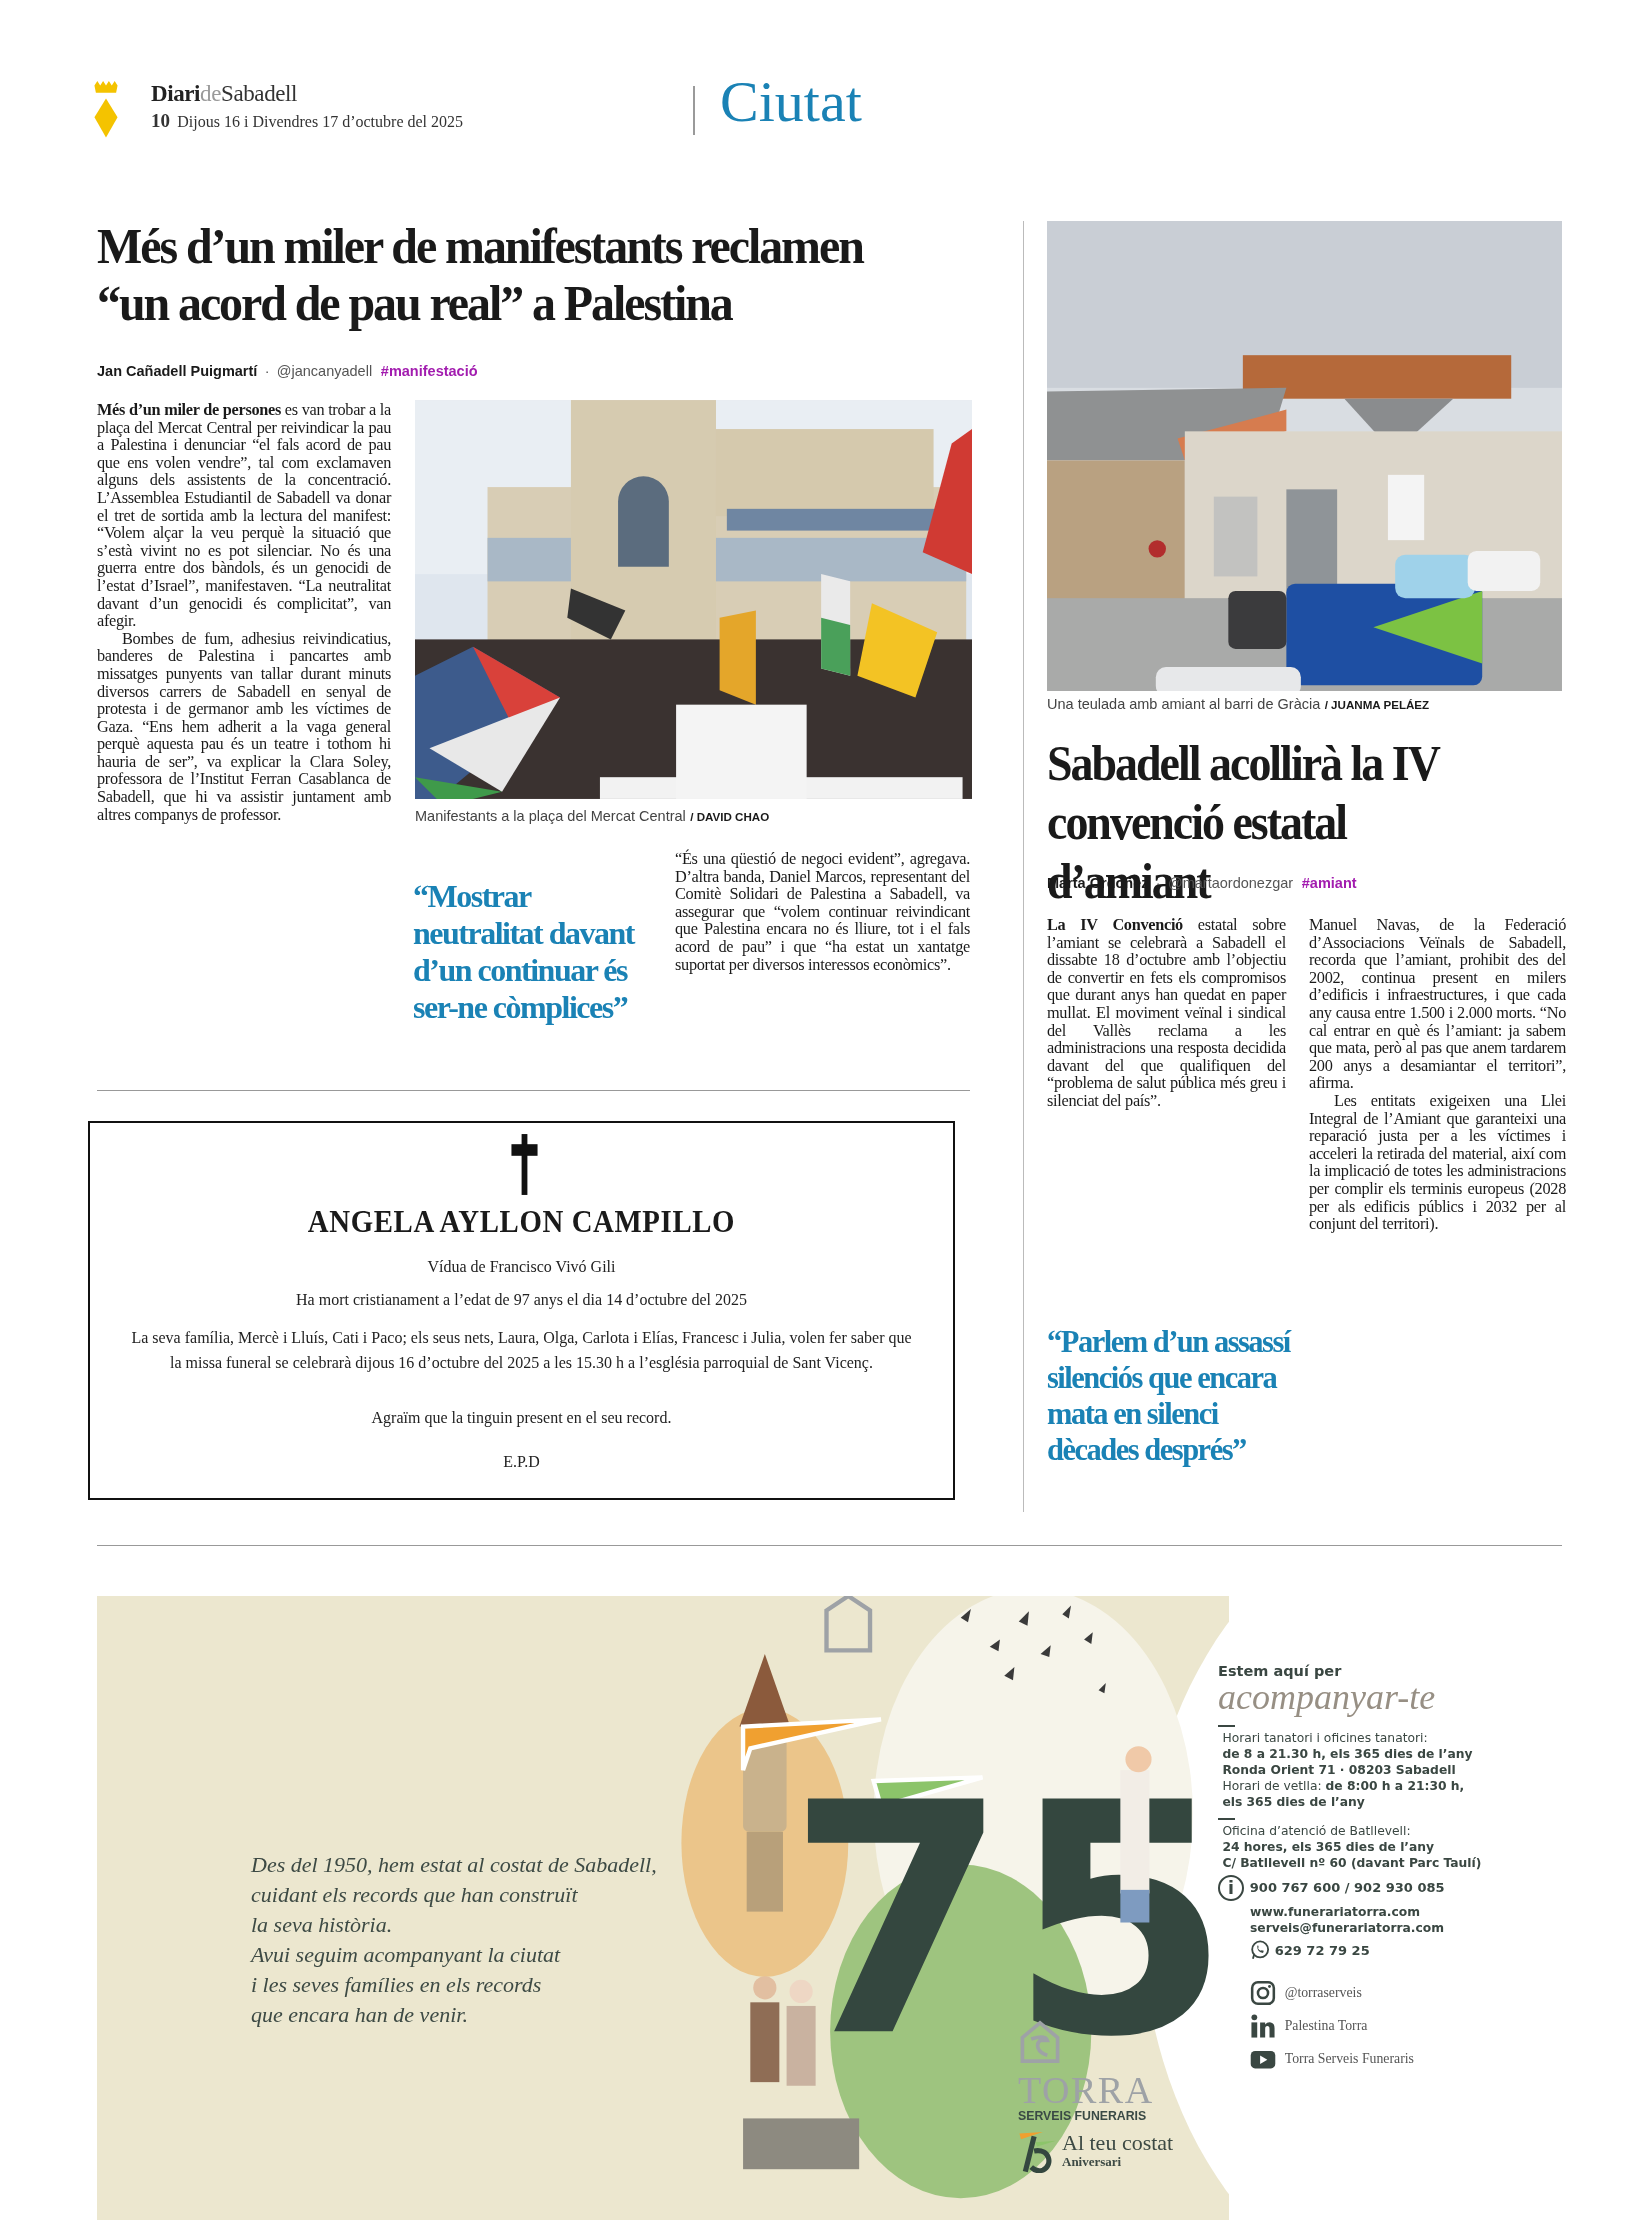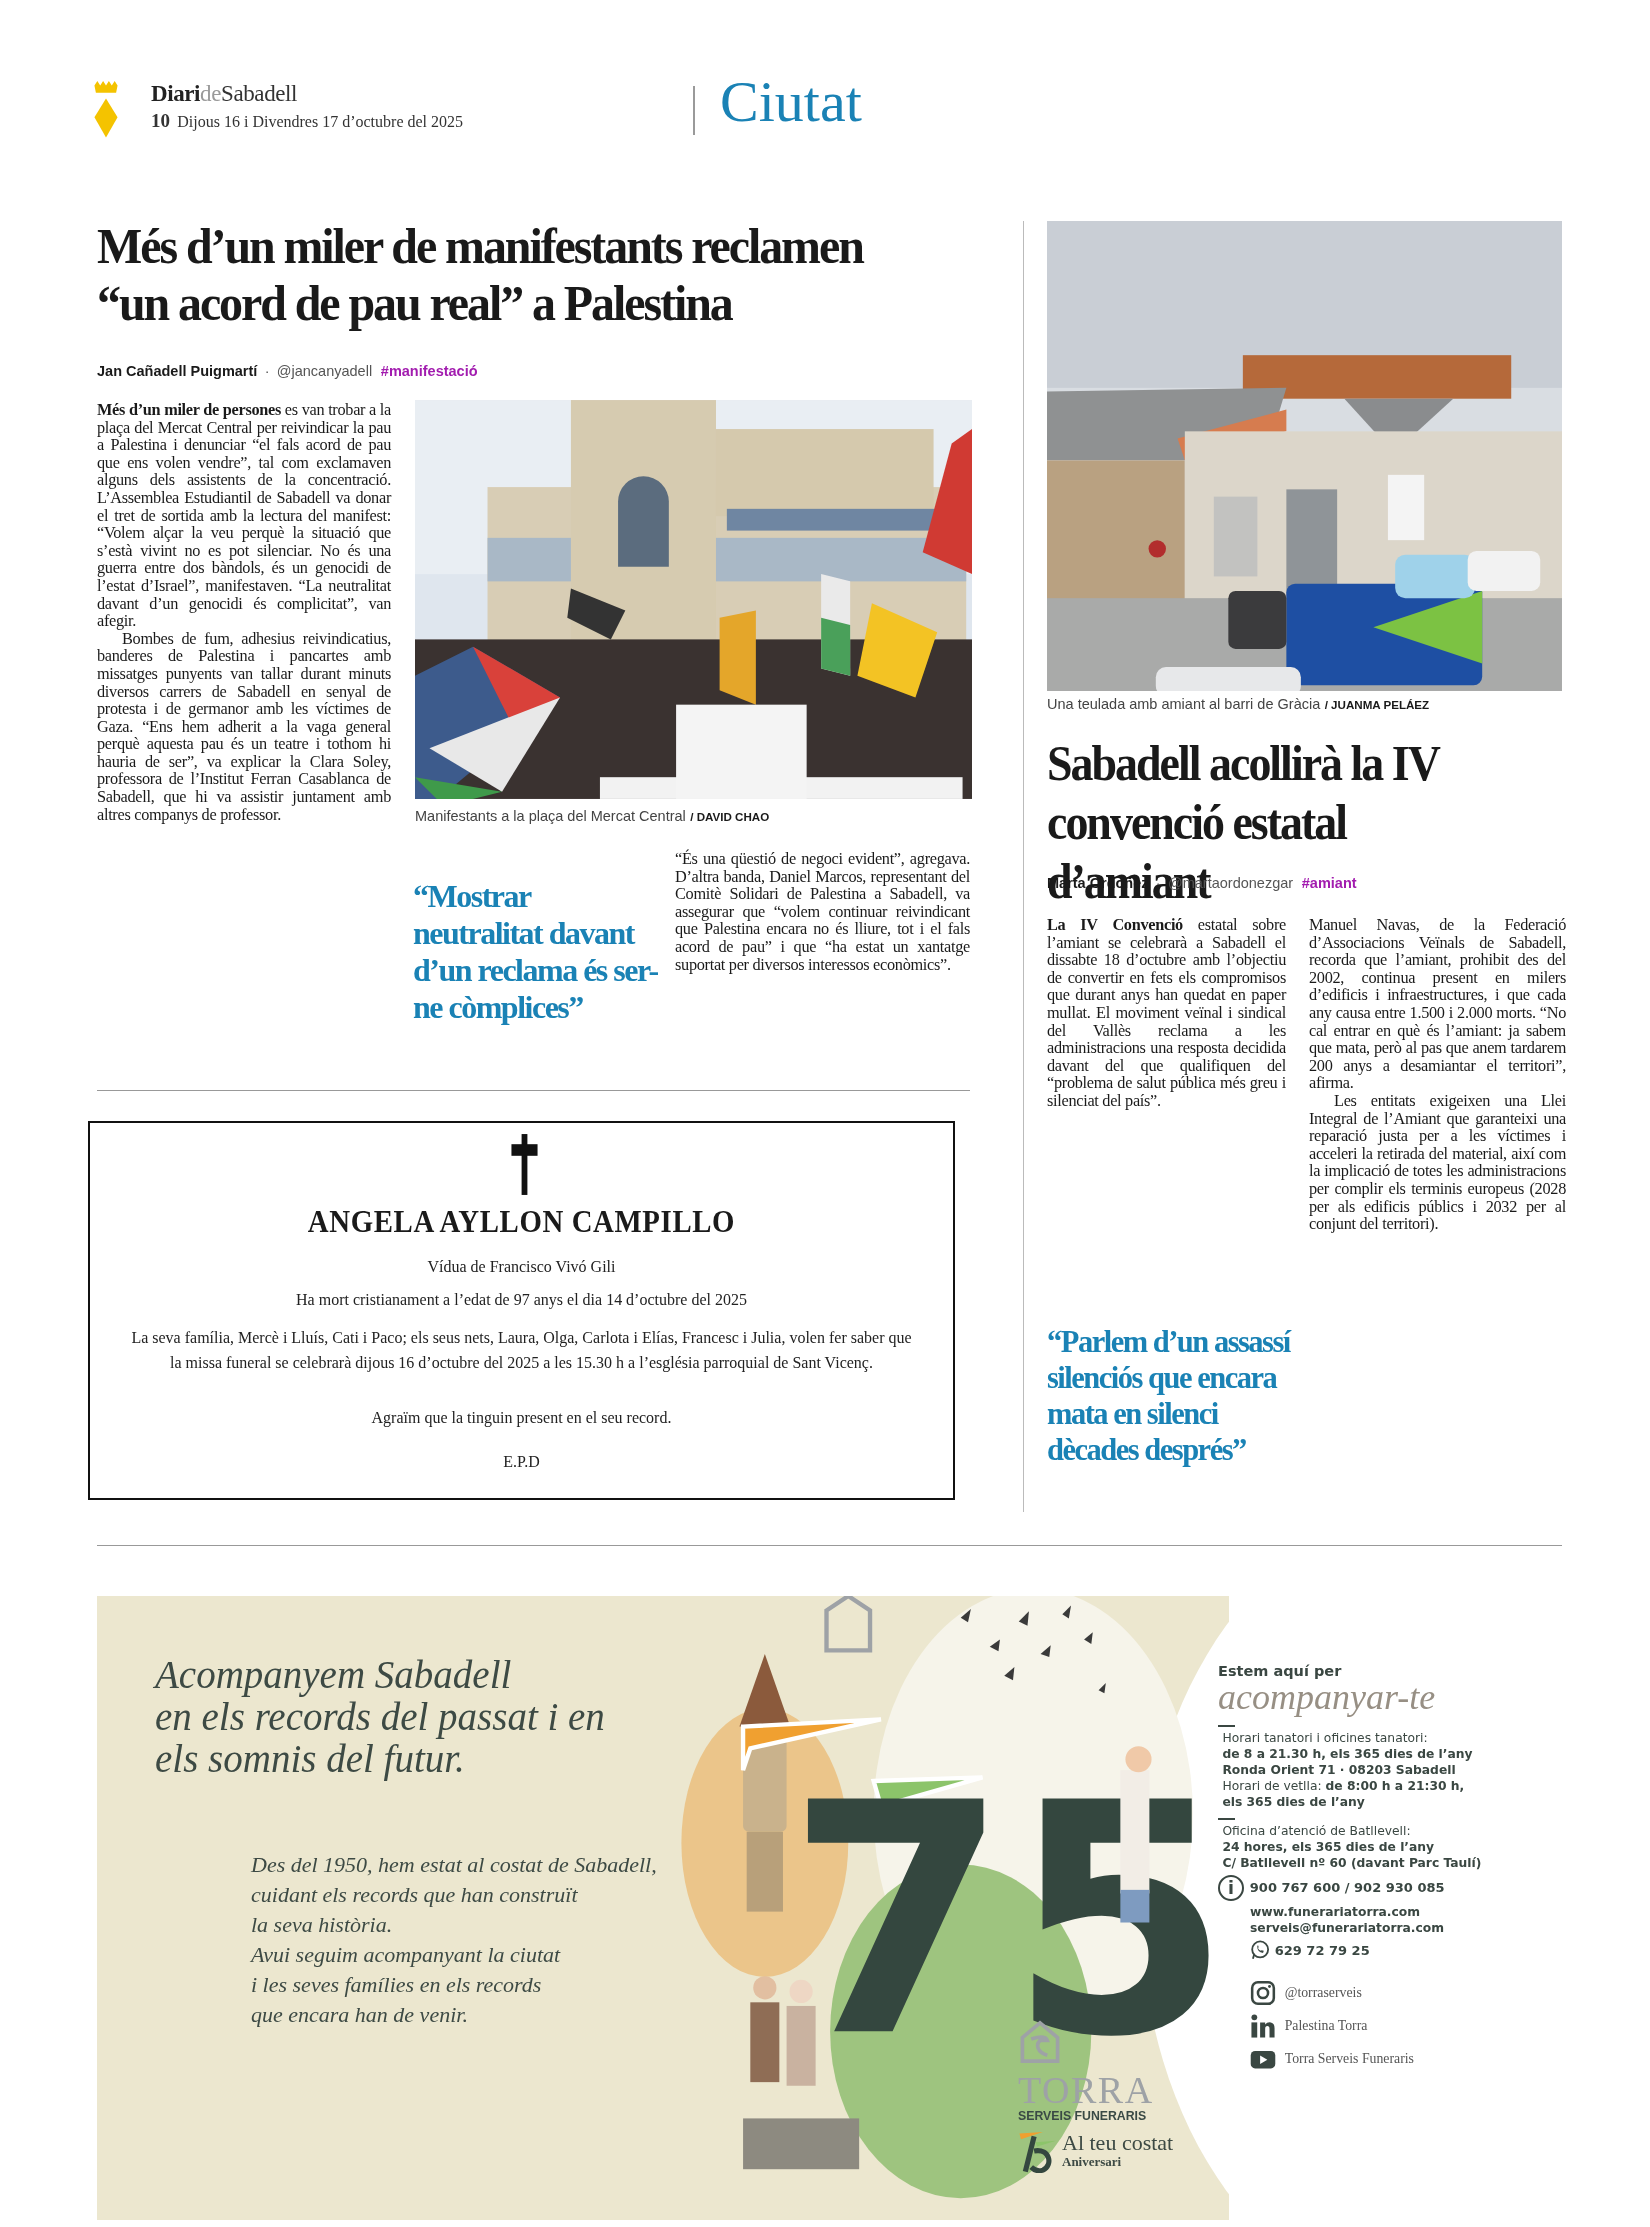--- a/index.html
+++ b/index.html
@@ -138,21 +138,21 @@
     <polygon points="560,240 600,250 600,380 560,370" fill="#eaeaea"></polygon>
     <polygon points="560,300 600,310 600,380 560,370" fill="#4aa05a"></polygon>
     <polygon points="740,60 768,40 768,240 700,210" fill="#d03a33"></polygon>
     <polygon points="215,260 290,290 270,330 210,300" fill="#333"></polygon>
     <rect x="360" y="420" width="180" height="130" fill="#f4f4f4"></rect>
   </svg>
 </div>
 <div class="abs caption" id="a1-caption">
   <span>Manifestants a la plaça del Mercat Central</span><span class="credit">/ DAVID CHAO</span>
 </div>
-<div class="abs" id="a1-pull">“Mostrar neutralitat davant d’un reclama és ser-ne còmplices”</div>
+<div class="abs" id="a1-pull">“Mostrar neutralitat davant d’un continuar és ser-ne còmplices”</div>
 <div class="abs body" id="a1-col3">
   <p class="first">“És una qüestió de negoci evident”, agregava. D’altra banda, Daniel Marcos, representant del Comitè Solidari de Palestina a Sabadell, va assegurar que “volem continuar reivindicant que Palestina encara no és lliure, tot i el fals acord de pau” i que “ha estat un xantatge suportat per diversos interessos econòmics”.</p>
 </div>
 <div class="abs" id="a1-rule"></div>
 
 <div class="abs" id="obit">
   <svg id="obit-cross" viewBox="0 0 40 84">
     <rect x="16" y="0" width="8" height="84" fill="#111"></rect>
     <rect x="2" y="14" width="36" height="16" fill="#111"></rect>
   </svg>
@@ -205,25 +205,20 @@
 <div class="abs body" id="a2-col2">
   <p class="first">Manuel Navas, de la Federació d’Associacions Veïnals de Sabadell, recorda que l’amiant, prohibit des del 2002, continua present en milers d’edificis i infraestructures, i que cada any causa entre 1.500 i 2.000 morts. “No cal entrar en què és l’amiant: ja sabem que mata, però al pas que anem tardarem 200 anys a desamiantar el territori”, afirma.</p>
   <p>Les entitats exigeixen una Llei Integral de l’Amiant que garanteixi una reparació justa per a les víctimes i acceleri la retirada del material, així com la implicació de totes les administracions per complir els terminis europeus (2028 per als edificis públics i 2032 per al conjunt del territori).</p>
 </div>
 
 <div class="abs" id="page-rule"></div>
 
 <div class="abs" id="ad">
   <div id="ad-bg"></div>
   <div id="ad-white-curve"></div>
-  <div id="ad-headline">
-    <div>Acompanyem Sabadell</div>
-    <div>en els records del passat i en</div>
-    <div>els somnis del futur.</div>
-  </div>
   <div id="ad-body">
     <div>Des del 1950, hem estat al costat de Sabadell,</div>
     <div>cuidant els records que han construït</div>
     <div>la seva història.</div>
     <div>Avui seguim acompanyant la ciutat</div>
     <div>i les seves famílies en els records</div>
     <div>que encara han de venir.</div>
   </div>
   <svg id="ad-art" viewBox="0 0 900 860">
     <ellipse cx="150" cy="340" rx="115" ry="185" fill="#ebc58a"></ellipse>

